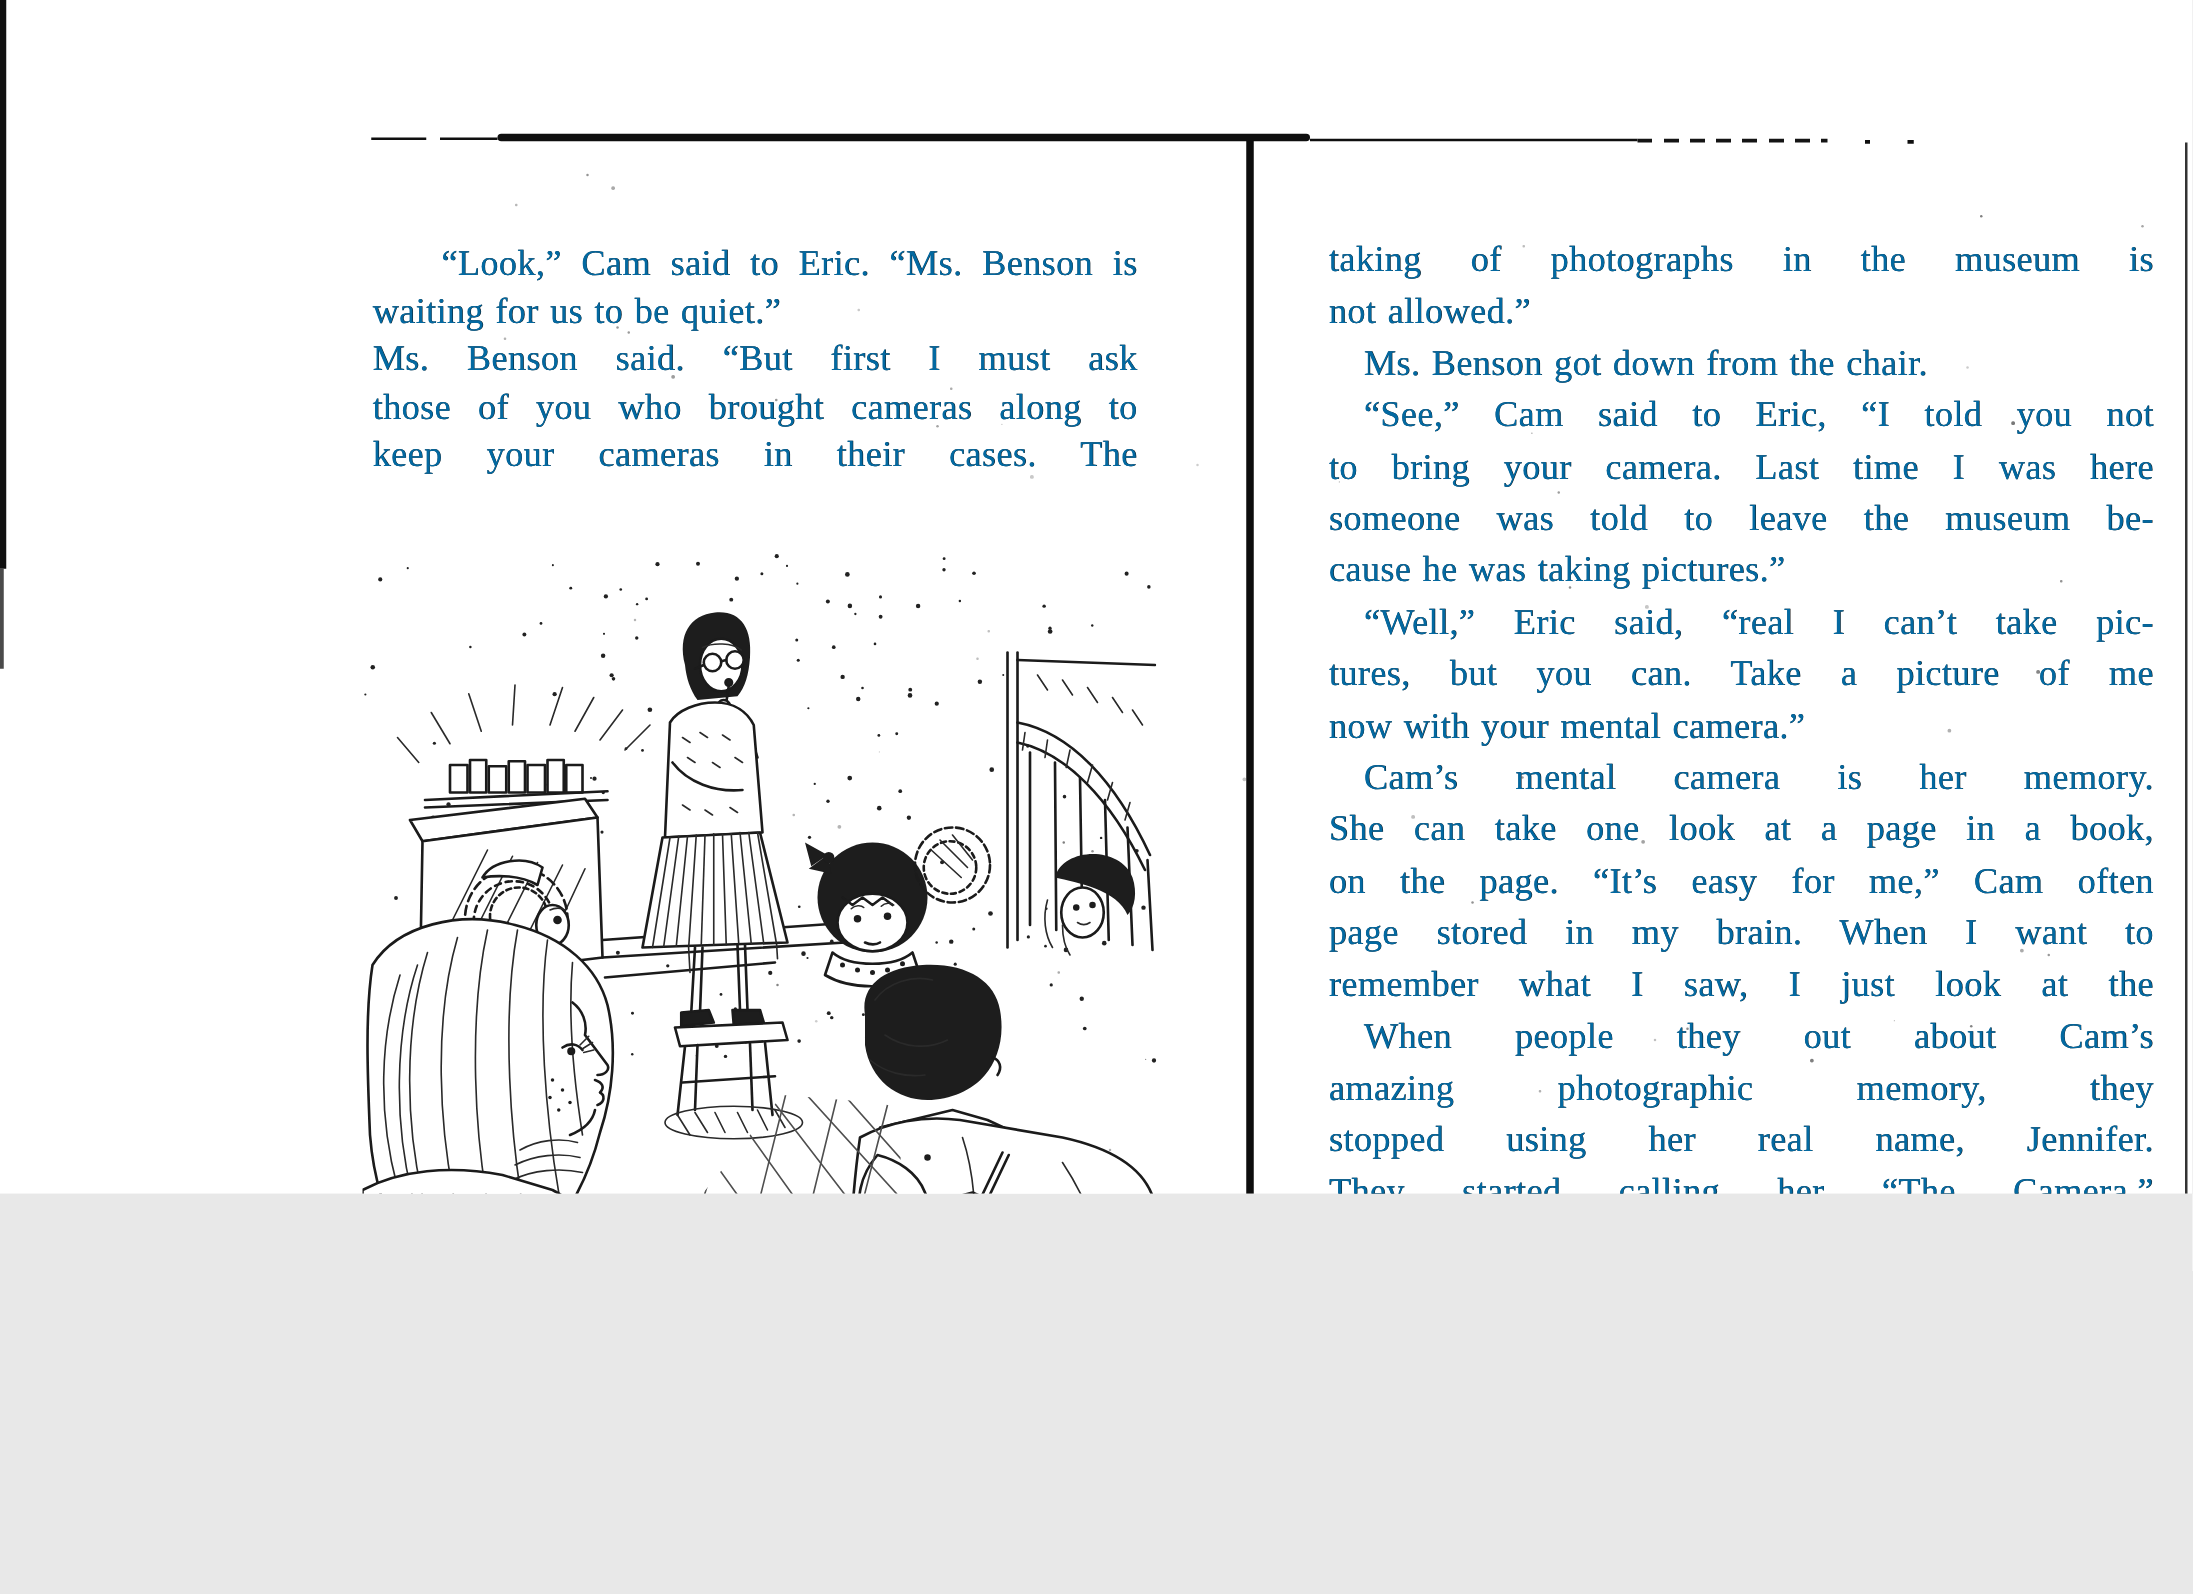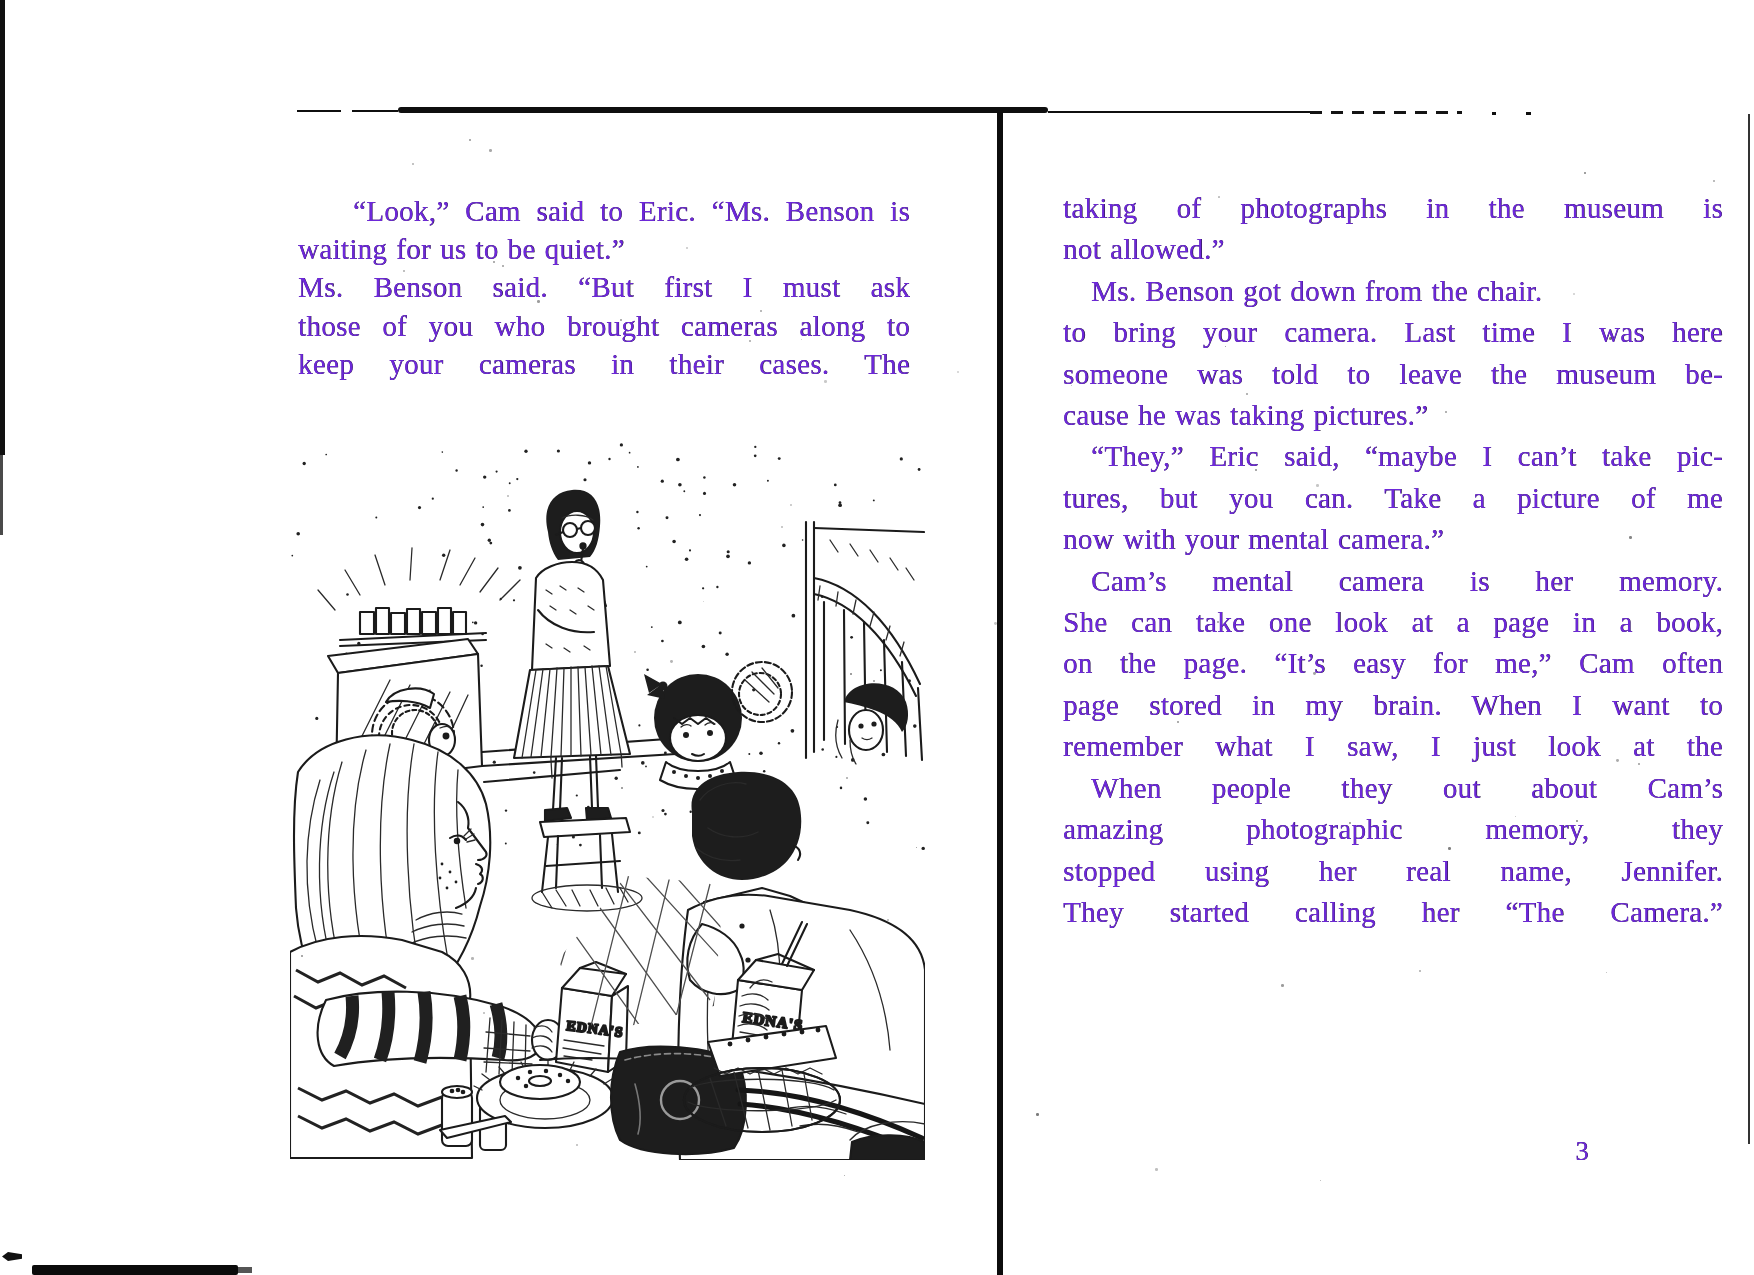--- a/index.html
+++ b/index.html
@@ -1,17 +1,17 @@
 <!DOCTYPE html>
 <html><head>
 <meta charset="utf-8">
 <style>
   html,body{margin:0;padding:0;background:#e8e8e8;}
-  .spread{position:relative;width:1754px;height:1275px;background:#ffffff;overflow:hidden;
-          font-family:"Liberation Serif","DejaVu Serif",serif;color:#6d28d9;}
+  .spread{position:relative;width:1754px;height:955px;background:#ffffff;overflow:hidden;
+          font-family:"Liberation Serif","DejaVu Serif",serif;color:#0369a1;}
   
   .artifact{position:absolute;background:#101010;}
   .seg{position:absolute;background:#0f0f0f;}
   .seg.dashes{background:repeating-linear-gradient(90deg,#141414 0 12px,transparent 12px 21px);}
   .spine{position:absolute;left:997px;top:112px;width:6px;height:1163px;background:#0d0d0d;}
   .edge-l1{left:0;top:0;width:5px;height:455px;}
   .edge-l2{left:0;top:455px;width:3px;height:80px;background:#4a4a4a;}
   .edge-r{left:1748px;top:114px;width:2px;height:1030px;background:#333;}
   .bbar{left:32px;top:1265px;width:206px;height:10px;background:#0b0b0b;border-radius:2px;}
   .bbar2{left:238px;top:1267px;width:14px;height:6px;background:#555;}
@@ -577,24 +577,25 @@
         </g>
       </g>
     </svg>
   </div>
 
   <div>
     <div class="tb tb-right">
         <div class="line j">taking of photographs in the museum is</div>
         <div class="line">not allowed.”</div>
         <div class="line i">Ms. Benson got down from the chair.</div>
+        <div class="line j i">“See,” Cam said to Eric, “I told you not</div>
         <div class="line j">to bring your camera. Last time I was here</div>
         <div class="line j">someone was told to leave the museum be-</div>
         <div class="line">cause he was taking pictures.”</div>
-        <div class="line j i">“They,” Eric said, “maybe I can’t take pic-</div>
+        <div class="line j i">“Well,” Eric said, “real I can’t take pic-</div>
         <div class="line j">tures, but you can. Take a picture of me</div>
         <div class="line">now with your mental camera.”</div>
         <div class="line j i">Cam’s mental camera is her memory.</div>
         <div class="line j">She can take one look at a page in a book,</div>
         <div class="line j">on the page. “It’s easy for me,” Cam often</div>
         <div class="line j">page stored in my brain. When I want to</div>
         <div class="line j">remember what I saw, I just look at the</div>
         <div class="line j i">When people they out about Cam’s</div>
         <div class="line j">amazing photographic memory, they</div>
         <div class="line j">stopped using her real name, Jennifer.</div>

